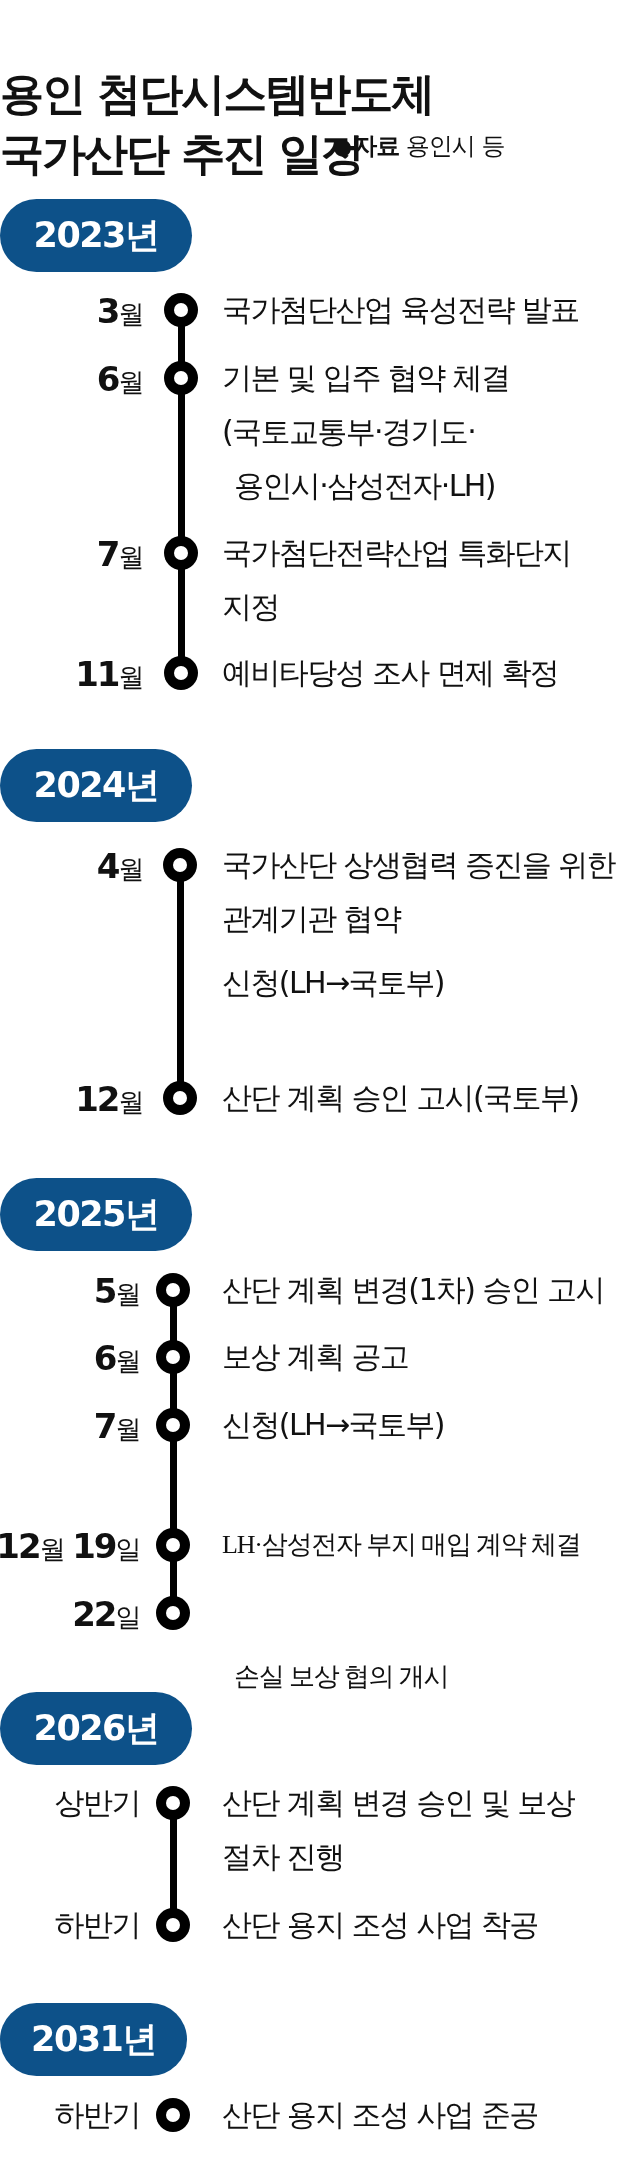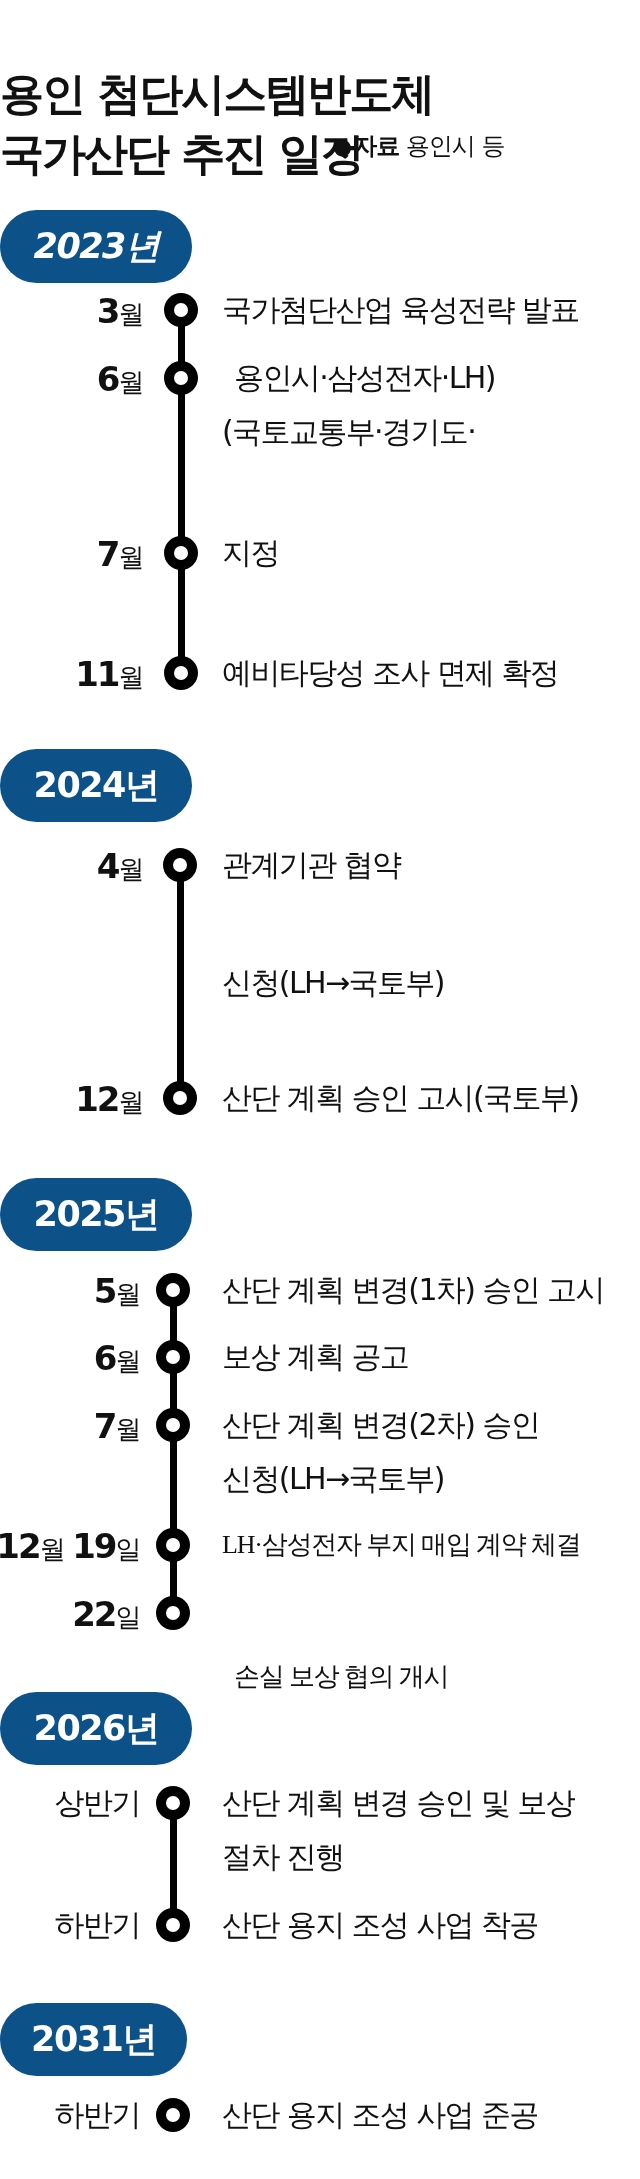--- a/index.html
+++ b/index.html
@@ -27,54 +27,57 @@
 </head>
 <body>
 
 <div class="title" style="top:72px;">용인 첨단시스템반도체</div>
 <div class="title" style="top:132px;">국가산단 추진 일정</div>
 <div class="source">
   <span class="dot">●</span><span class="src-label">자료</span>
   <span>용인시 등</span>
 </div>
 
-<div class="pill" style="top:210px;font-style:italic;">2023년</div>
+<div class="pill" style="top:199px;">2023년</div>
 <div class="line" style="left:178px; top:310px; height:363px;"></div>
 
 <div class="label" style="right:497px; top:294px;"><span class="num">3</span><span class="unit">월</span></div>
 <div class="node" style="left:164px; top:293px;"></div>
 <div class="text" style="top:283px;">
     <span class="ln">국가첨단산업 육성전략 발표</span>
   </div>
 
 <div class="label" style="right:497px; top:362px;"><span class="num">6</span><span class="unit">월</span></div>
 <div class="node" style="left:164px; top:361px;"></div>
 <div class="text" style="top:351px;">
+  <span class="ln">기본 및 입주 협약 체결</span>
+  <span class="ln">(국토교통부·경기도·</span>
   <span class="ln indent">용인시·삼성전자·LH)</span>
-  <span class="ln">(국토교통부·경기도·</span>
 </div>
 
 <div class="label" style="right:497px; top:537px;"><span class="num">7</span><span class="unit">월</span></div>
 <div class="node" style="left:164px; top:536px;"></div>
 <div class="text" style="top:526px;">
+  <span class="ln">국가첨단전략산업 특화단지</span>
   <span class="ln">지정</span>
 </div>
 
 <div class="label" style="right:497px; top:657px;margin-left:17px;"><span class="num">11</span><span class="unit">월</span></div>
 <div class="node" style="left:164px; top:656px;"></div>
 <div class="text" style="top:646px;">
     <span class="ln">예비타당성 조사 면제 확정</span>
   </div>
 
 <div class="pill" style="top:749px;">2024년</div>
 <div class="line" style="left:177px; top:865px; height:233px;"></div>
 
 <div class="label" style="right:497px; top:849px;"><span class="num">4</span><span class="unit">월</span></div>
 <div class="node" style="left:163px; top:848px;"></div>
 <div class="text" style="top:838px;">
+  <span class="ln">국가산단 상생협력 증진을 위한</span>
   <span class="ln">관계기관 협약</span>
 </div>
 
 <div class="text" style="top:956px;">
   <span class="ln">신청(LH→국토부)</span>
 </div>
 
 <div class="label" style="right:497px; top:1082px;"><span class="num">12</span><span class="unit">월</span></div>
 <div class="node" style="left:163px; top:1081px;"></div>
 <div class="text" style="top:1071px;">
@@ -92,21 +95,20 @@
 
 <div class="label" style="right:500px; top:1341px;"><span class="num">6</span><span class="unit">월</span></div>
 <div class="node" style="left:156px; top:1340px;"></div>
 <div class="text" style="top:1330px;">
     <span class="ln">보상 계획 공고</span>
   </div>
 
 <div class="label" style="right:500px; top:1409px;"><span class="num">7</span><span class="unit">월</span></div>
 <div class="node" style="left:156px; top:1408px;"></div>
 <div class="text" style="top:1398px;">
-  <span class="ln">산단 계획 변경(2차) 승인</span>
   <span class="ln">신청(LH→국토부)</span>
 </div>
 
 <div class="label" style="right:500px; top:1529px;"><span class="num">12</span><span class="unit">월</span> <span class="num">19</span><span class="unit">일</span></div>
 <div class="node" style="left:156px; top:1528px;"></div>
 <div class="text small" style="top:1518px;">
     <span class="ln">LH·삼성전자 부지 매입 계약 체결</span>
   </div>
 
 <div class="label" style="right:500px; top:1597px;"><span class="num">22</span><span class="unit">일</span></div>

